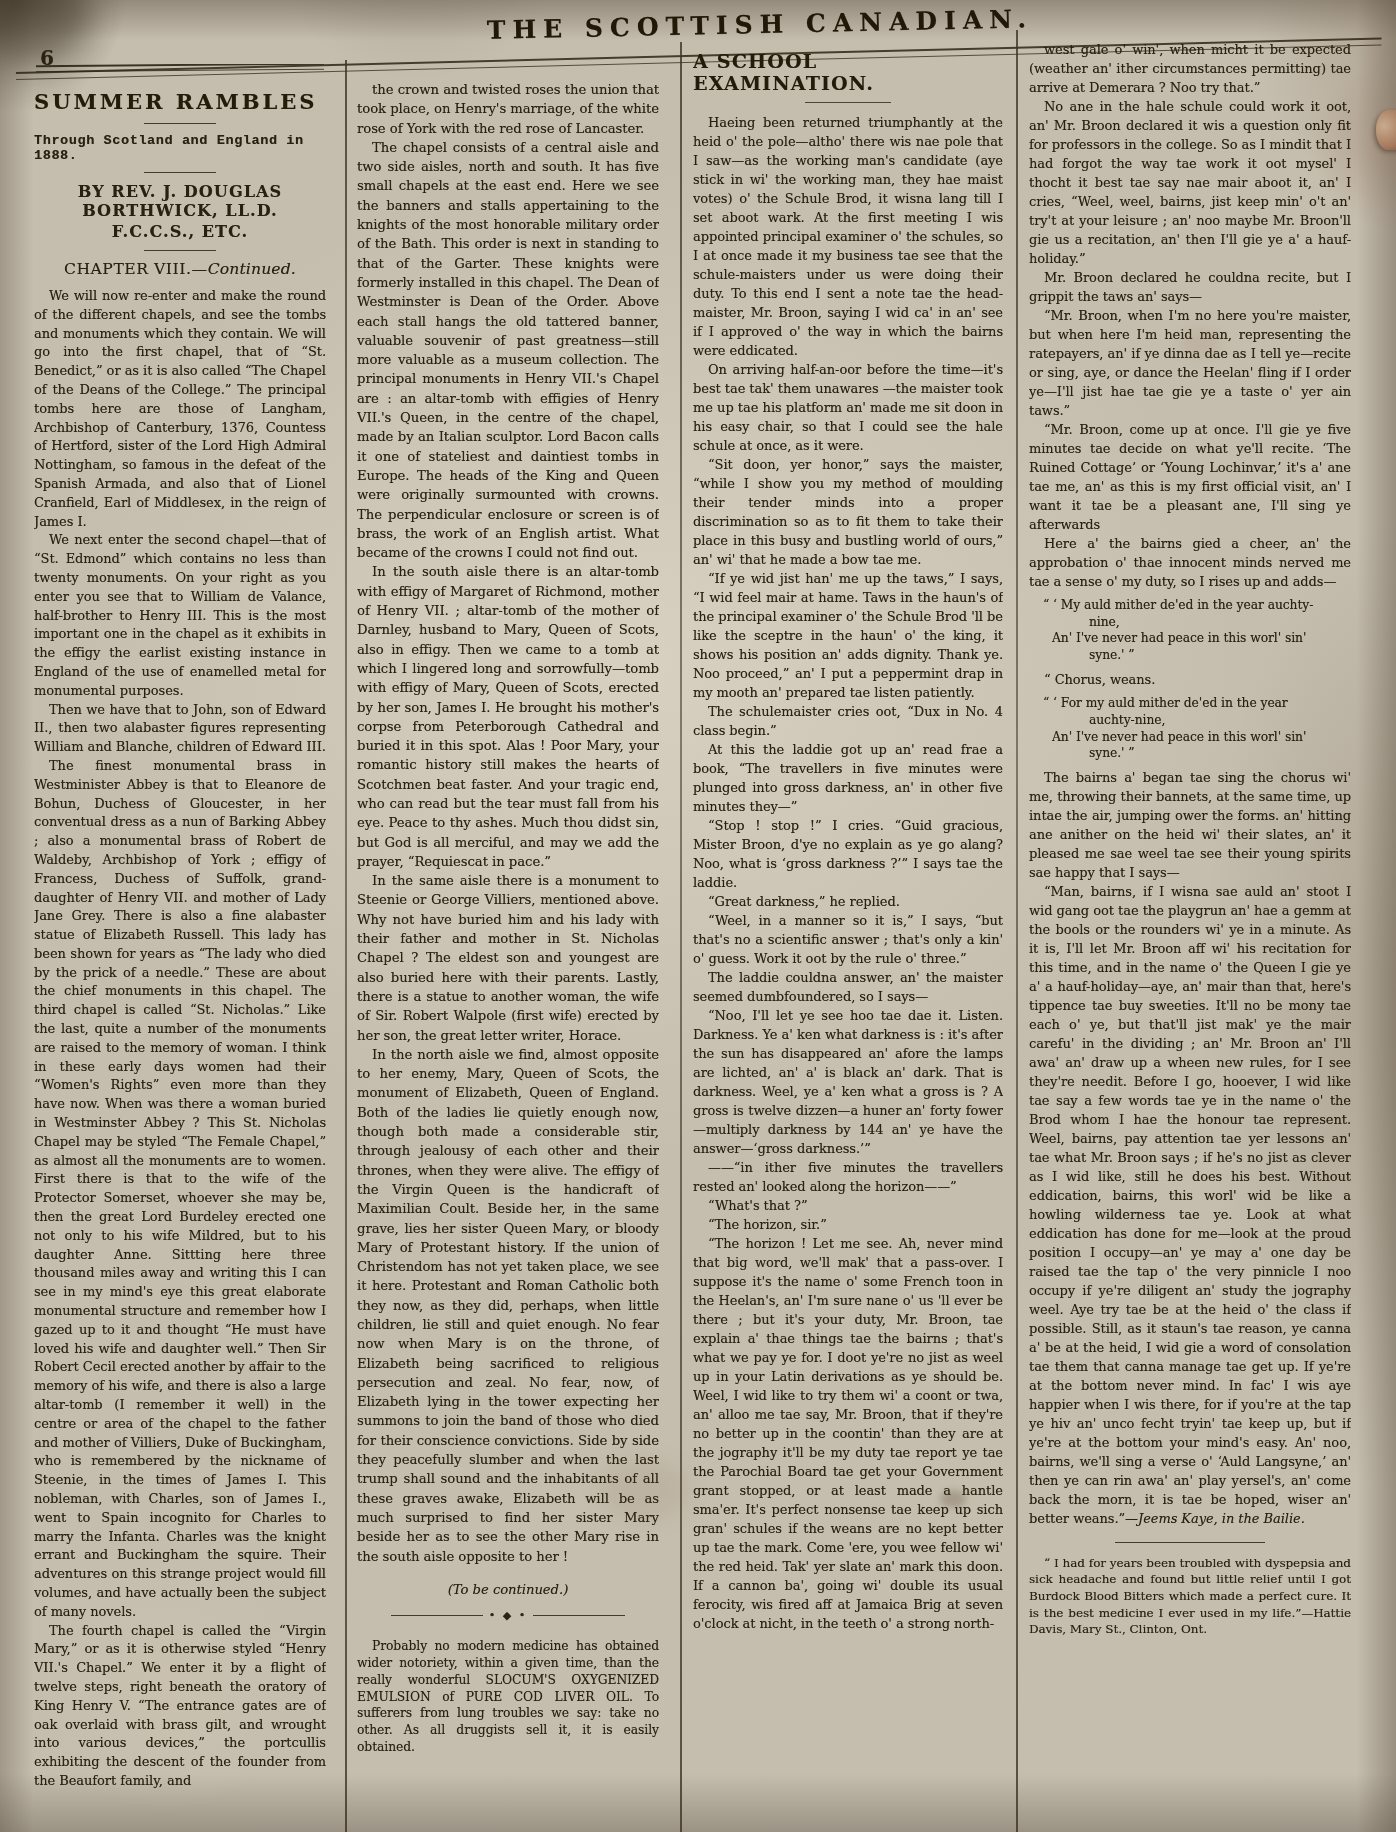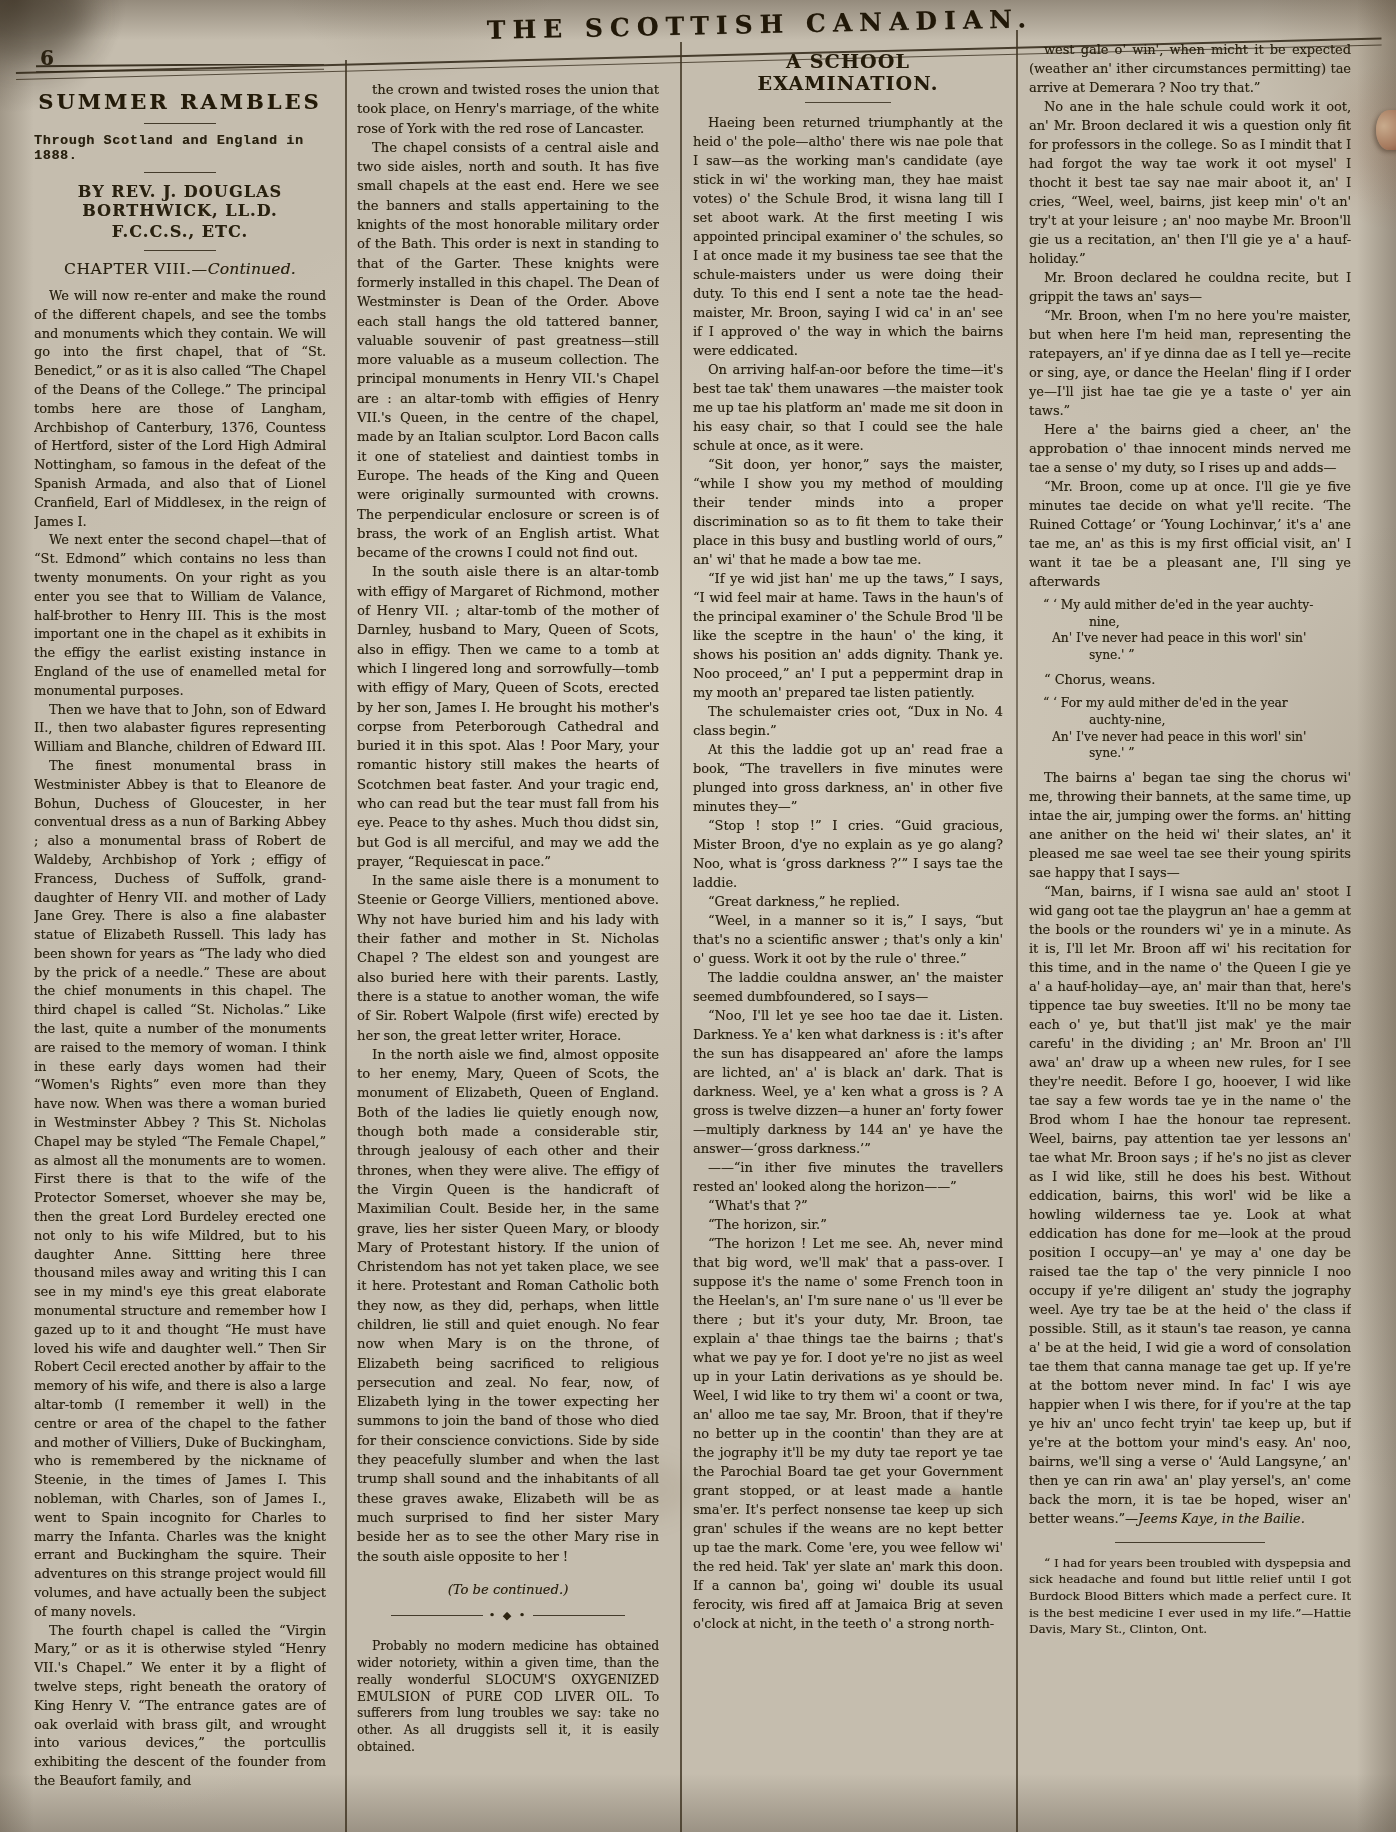--- a/index.html
+++ b/index.html
@@ -34,21 +34,21 @@
   }
   .vdiv{position:absolute;width:1.7px;background:linear-gradient(180deg,rgba(62,51,33,.8),rgba(62,51,33,.55) 40%,rgba(62,51,33,.8));}
   .col{position:absolute;overflow:hidden;}
   .col p{margin:0;text-align:justify;text-indent:15px;}
   
   .c1 p{font-size:12.9px;line-height:18.8px;}
   .c2 p{font-size:13.1px;line-height:19.3px;}
   .c3 p{font-size:12.9px;line-height:19px;}
   .c4 p{font-size:12.9px;line-height:19px;}
   .toprule{height:4px;border-top:2.4px solid rgba(45,36,20,.9);border-bottom:1.2px solid rgba(45,36,20,.8);margin:0 2px 12px 2px;transform:rotate(-.5deg);}
-  .art-title{font-weight:bold;text-align:center;color:#241b09;}
+  .art-title{font-weight:bold;color:#241b09;}
   .t-rambles{font-size:21px;letter-spacing:3px;margin:18px 0 0 0;}
   .t-school{font-size:19px;letter-spacing:1.2px;margin:0;}
   .sep{width:72px;border-top:1.6px solid rgba(45,36,20,.85);margin:9px auto;}
   .sep2{width:86px;border-top:1.4px solid rgba(45,36,20,.8);margin:8px auto 10px auto;}
   .subtitle{font-size:13.5px;font-weight:bold;text-align:left;letter-spacing:.6px;font-family:Liberation Mono, monospace;}
   .byline{font-size:16px;font-weight:bold;text-align:center;letter-spacing:1.1px;margin-top:2px;}
   .chapter{font-size:15.5px;text-align:center;letter-spacing:.6px;margin:4px 0 9px 0;}
   .chapter .ital{font-style:italic;letter-spacing:.2px;}
   .tbc{text-align:center !important;text-indent:0 !important;font-style:italic;font-size:13.5px;margin:14px 0 10px 0 !important;}
   .orn{display:flex;align-items:center;justify-content:center;gap:6px;margin:10px 0 16px 0;}
@@ -141,22 +141,22 @@
         <p>“The horizon ! Let me see. Ah, never mind that big word, we'll mak' that a pass-over. I suppose it's the name o' some French toon in the Heelan's, an' I'm sure nane o' us 'll ever be there ; but it's your duty, Mr. Broon, tae explain a' thae things tae the bairns ; that's what we pay ye for. I doot ye're no jist as weel up in your Latin derivations as ye should be. Weel, I wid like to try them wi' a coont or twa, an' alloo me tae say, Mr. Broon, that if they're no better up in the coontin' than they are at the jography it'll be my duty tae report ye tae the Parochial Board tae get your Government grant stopped, or at least made a hantle sma'er. It's perfect nonsense tae keep up sich gran' schules if the weans are no kept better up tae the mark. Come 'ere, you wee fellow wi' the red heid. Tak' yer slate an' mark this doon. If a cannon ba', going wi' double its usual ferocity, wis fired aff at Jamaica Brig at seven o'clock at nicht, in the teeth o' a strong north-</p>
       </div>
   </div>
 
   <div class="col c4" style="left:1029px;top:40px;width:322px;height:1792px;">
     <div>
         <p>west gale o' win', when micht it be expected (weather an' ither circumstances permitting) tae arrive at Demerara ?  Noo try that.”</p>
         <p>No ane in the hale schule could work it oot, an' Mr. Broon declared it wis a question only fit for professors in the college. So as I mindit that I had forgot the way tae work it oot mysel' I thocht it best tae say nae mair aboot it, an' I cries, “Weel, weel, bairns, jist keep min' o't an' try't at your leisure ; an' noo maybe Mr. Broon'll gie us a recitation, an' then I'll gie ye a' a hauf-holiday.”</p>
         <p>Mr. Broon declared he couldna recite, but I grippit the taws an' says—</p>
         <p>“Mr. Broon, when I'm no here you're maister, but when here I'm heid man, representing the ratepayers, an' if ye dinna dae as I tell ye—recite or sing, aye, or dance the Heelan' fling if I order ye—I'll jist hae tae gie ye a taste o' yer ain taws.”</p>
+        <p>“Mr. Broon, come up at once. I'll gie ye five minutes tae decide on what ye'll recite. ‘The Ruined Cottage’ or ‘Young Lochinvar,’ it's a' ane tae me, an' as this is my first official visit, an' I want it tae be a pleasant ane, I'll sing ye afterwards</p>
         <p>Here a' the bairns gied a cheer, an' the approbation o' thae innocent minds nerved me tae a sense o' my duty, so I rises up and adds—</p>
-        <p>“Mr. Broon, come up at once. I'll gie ye five minutes tae decide on what ye'll recite. ‘The Ruined Cottage’ or ‘Young Lochinvar,’ it's a' ane tae me, an' as this is my first official visit, an' I want it tae be a pleasant ane, I'll sing ye afterwards</p>
       </div>
     <div class="verse">
         <div>“ ‘ My auld mither de'ed in the year auchty-</div>
         <div>nine,</div>
         <div>An' I've never had peace in this worl' sin'</div>
         <div>syne.' ”</div>
       </div>
     <p class="chorus">“ Chorus, weans.</p>
     <div class="verse">
         <div>“ ‘ For my auld mither de'ed in the year</div>

